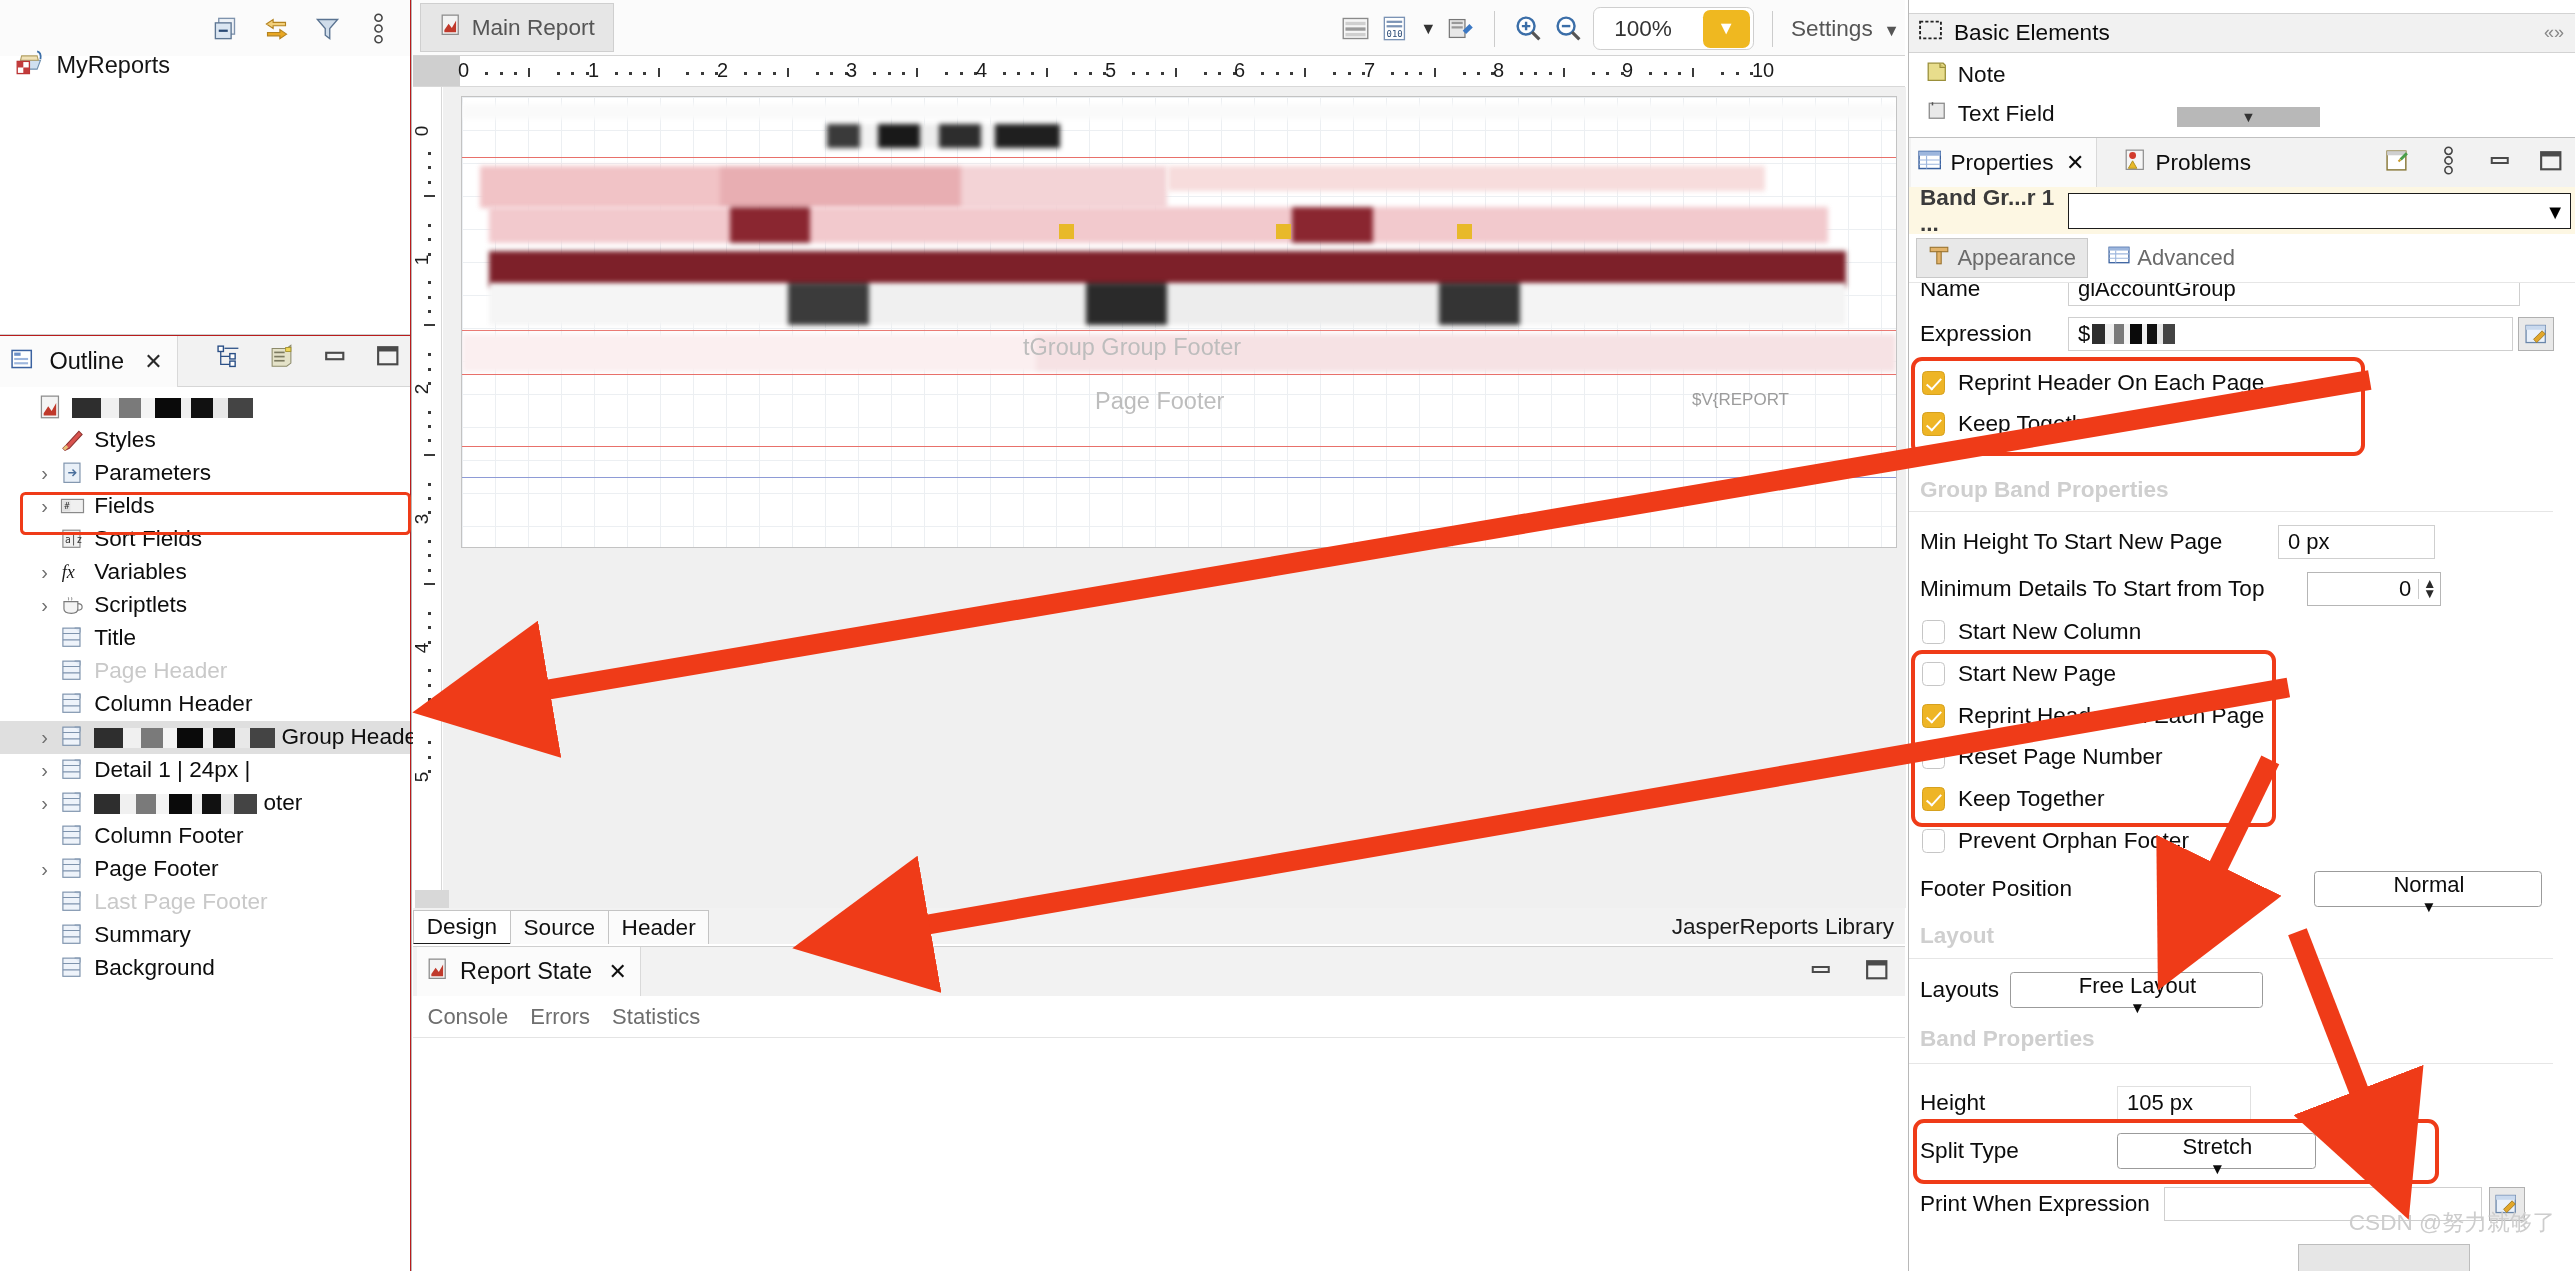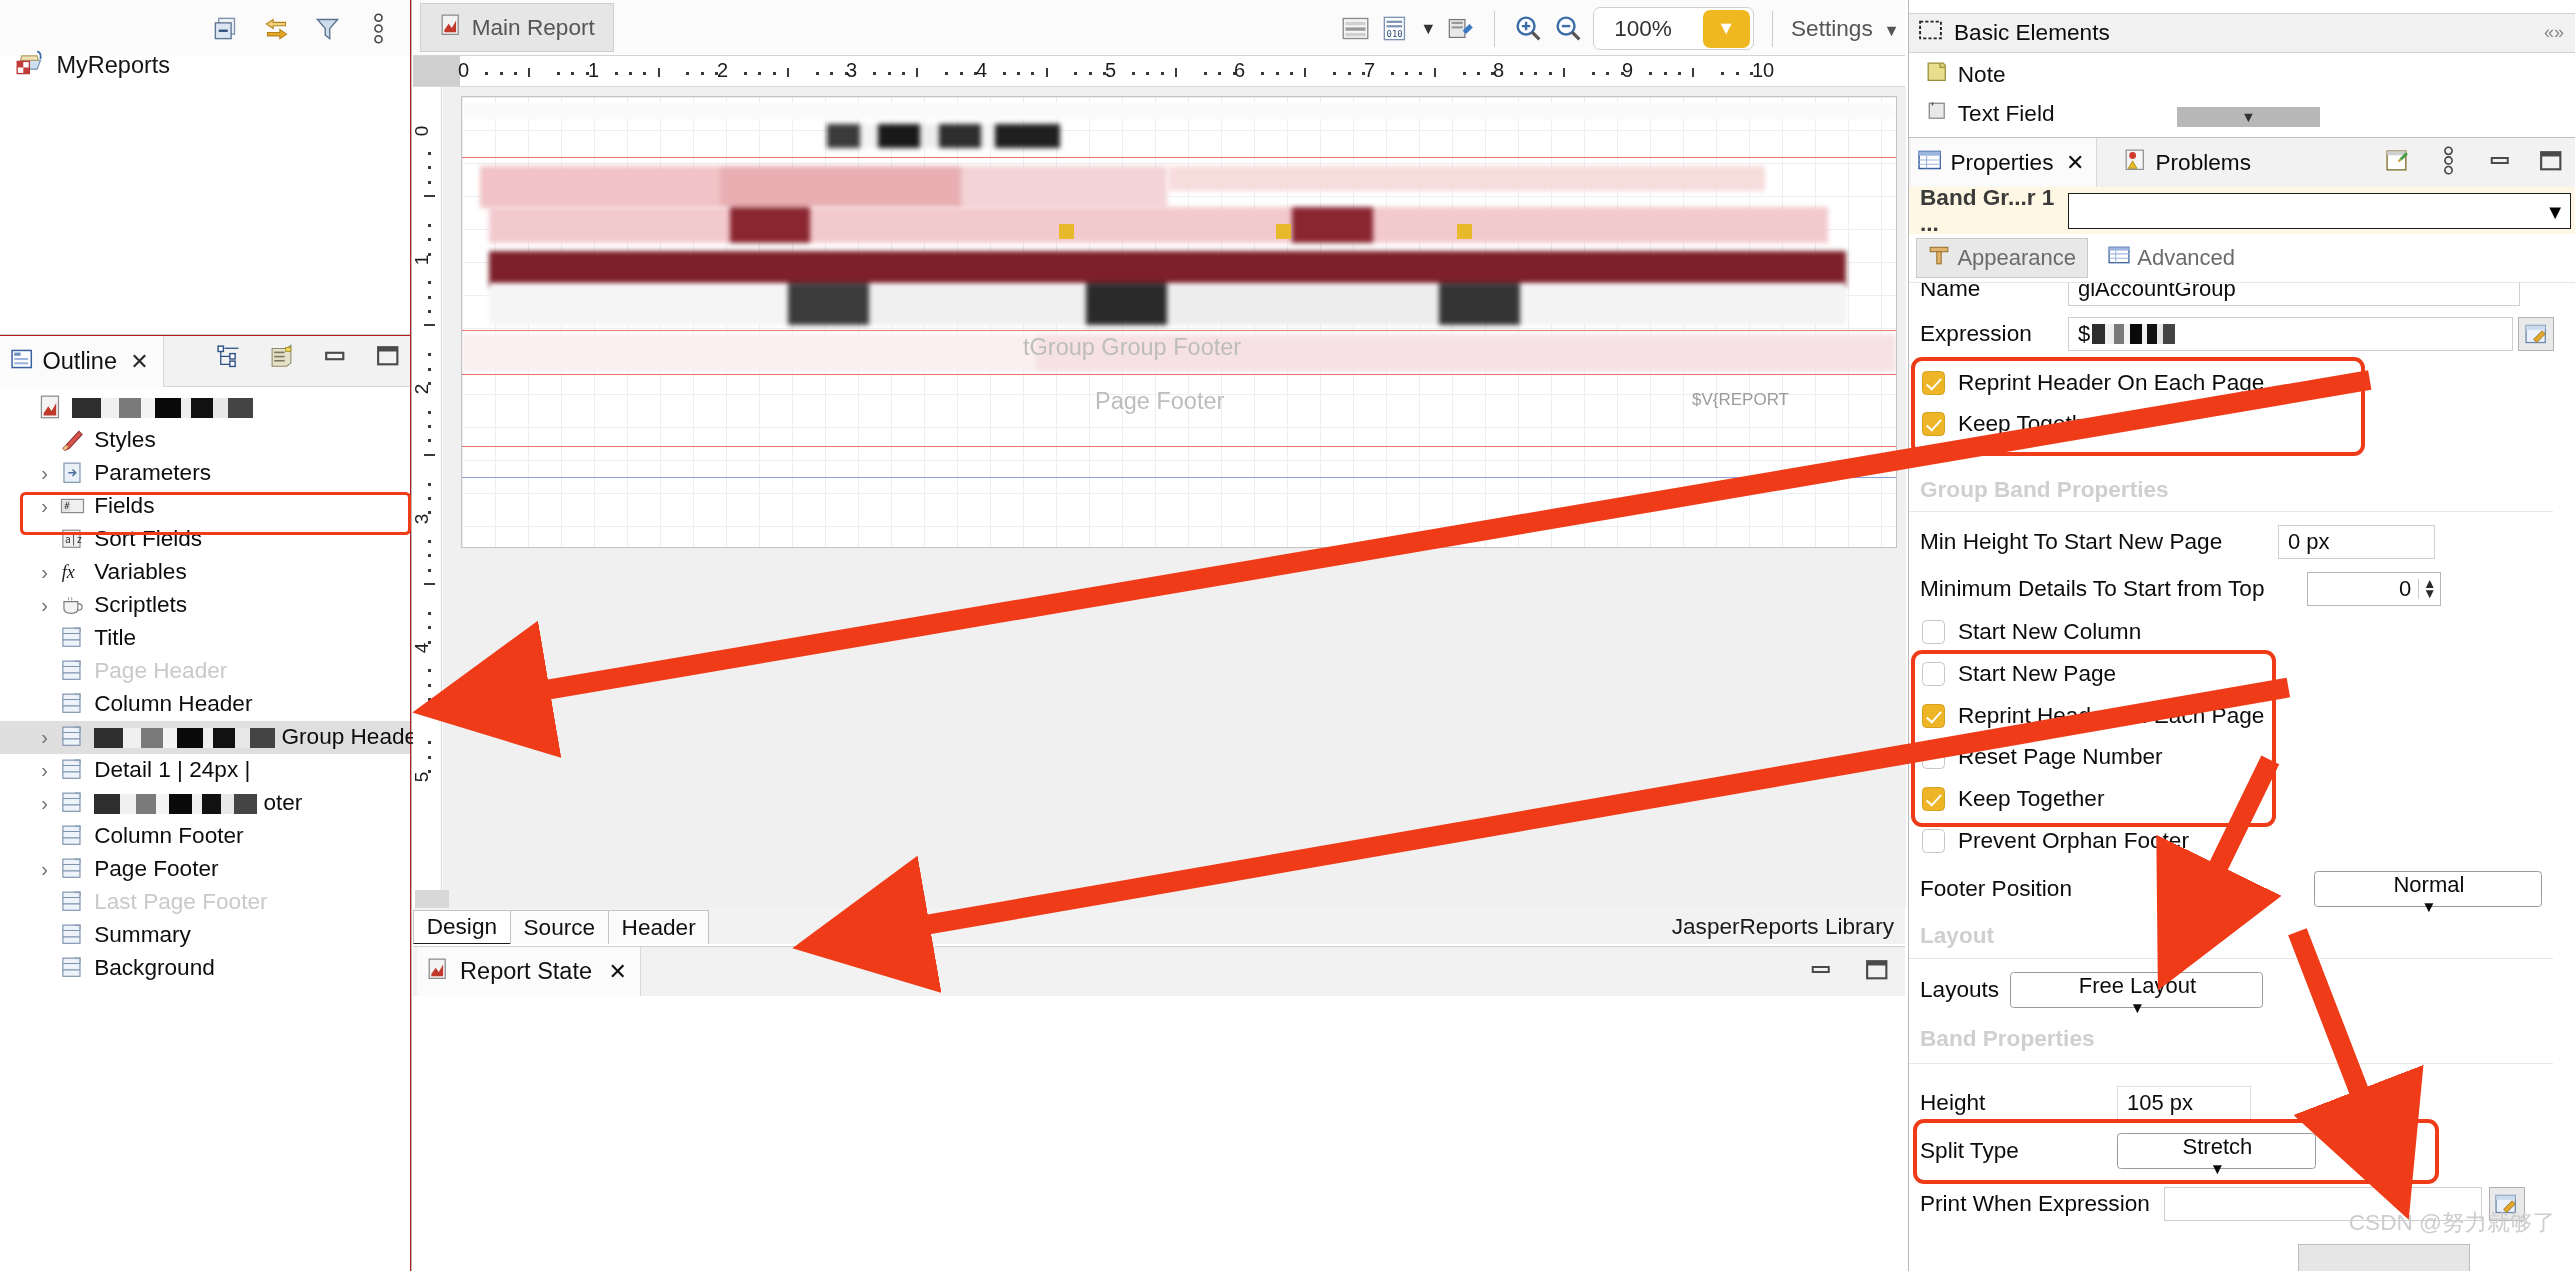--- a/index.html
+++ b/index.html
@@ -49,21 +49,21 @@
   }
   #outline-tabbar {
     left: 0; top: 0; width: 410px; height: 51px;
     background: #f2f2f2;
     border-bottom: 0.9px solid #d6d6d6;
   }
   #outline-tab {
     position: absolute; left: 0; top: 0; height: 51px;
     padding: 0 14.5px 0 11px;
     background: #fbfbfb;
-    display: flex; align-items: center; gap: 8px;
+    display: flex; align-items: center; gap: 15px;
     font-size: 23.5px; color: #101010;
     border-right: 0.9px solid #d9d9d9;
   }
   #outline-tools {
     position: absolute; right: 7.2px; top: 4.5px;
     display: flex; align-items: center; gap: 22px;
   }
   #outline-tree {
     position: absolute; left: 0; top: 51px; width: 410px; bottom: 0;
     padding-top: 3.6px;
@@ -931,20 +931,25 @@
             </svg>
         </span>
         <span class="tb-icon">
           <svg width="23.5" height="23.5" viewBox="0 0 22 22">
               <rect x="2" y="3" width="18" height="16" fill="none" stroke="#4a4a4a" stroke-width="2"></rect>
               <rect x="2" y="3" width="18" height="4" fill="#4a4a4a"></rect>
             </svg>
         </span>
       </div>
     </div>
+    <div id="rs-subtabs">
+        <span>Console</span>
+        <span>Errors</span>
+        <span>Statistics</span>
+      </div>
     <div id="rs-body"></div>
   </div>
 
   <div id="right-col" class="abs">
 
     <div id="palette" class="abs">
       <div id="palette-header">
         <span>
           <svg width="25" height="22" viewBox="0 0 24 20">
               <rect x="2" y="2" width="20" height="16" fill="none" stroke="#222" stroke-width="1.8" stroke-dasharray="3,2"></rect>

